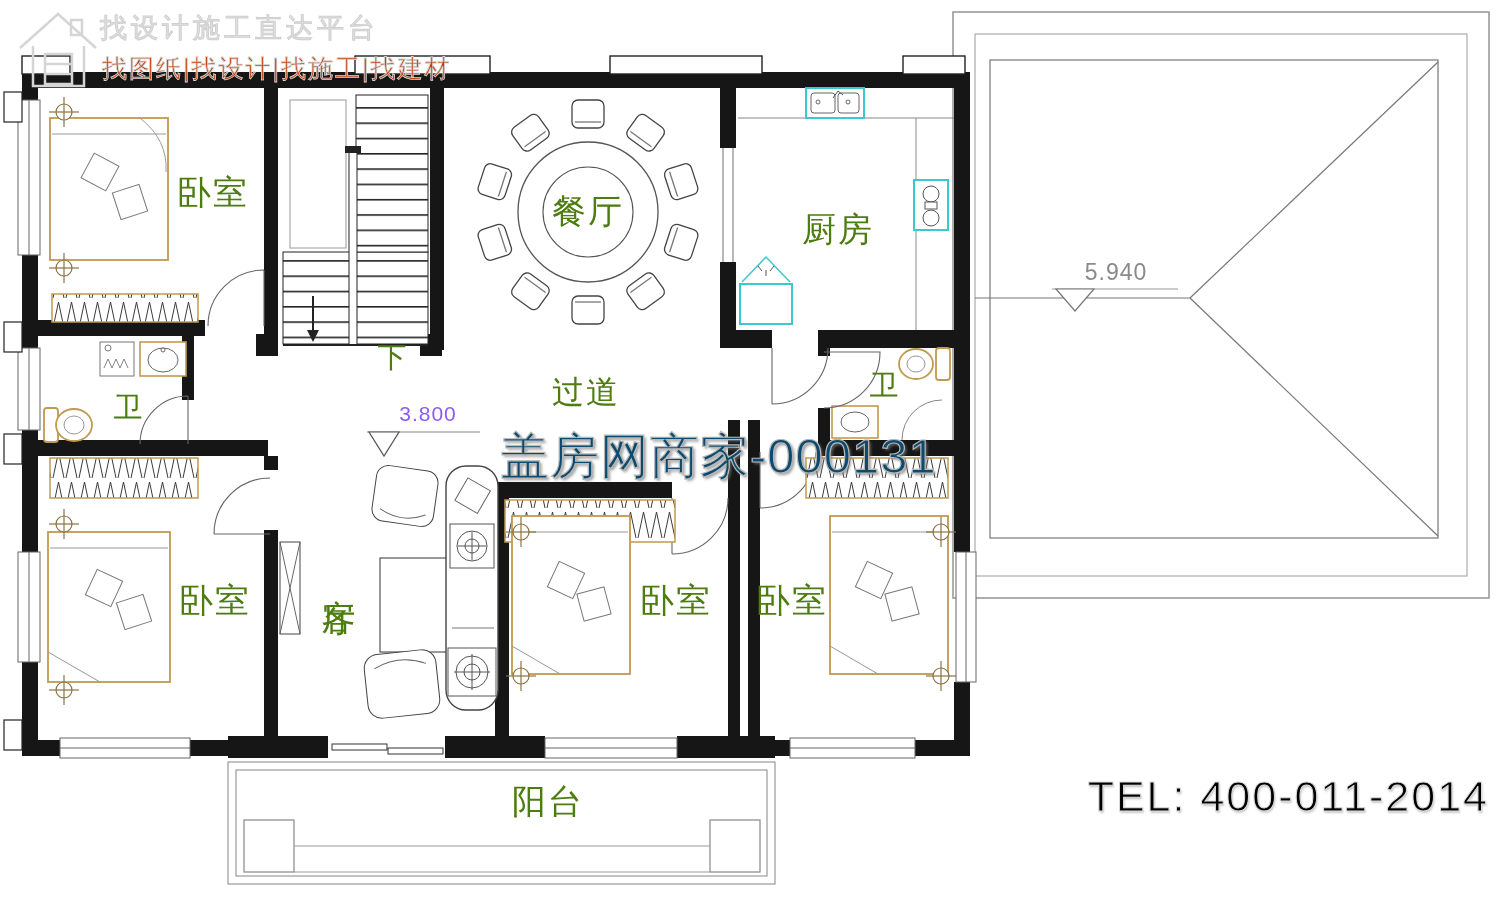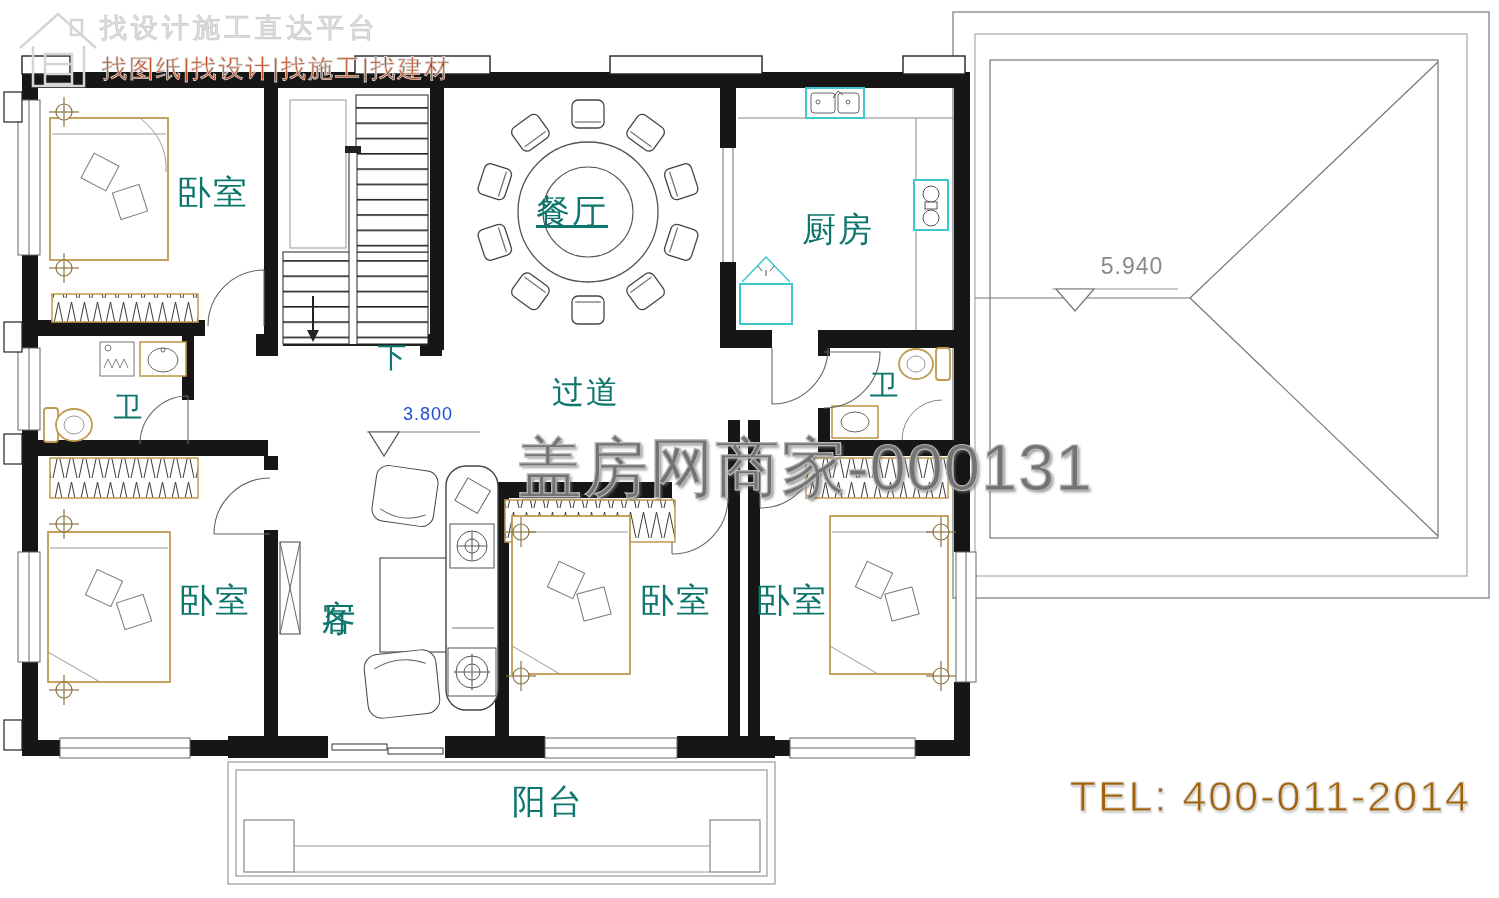--- a/index.html
+++ b/index.html
@@ -1,37 +1,37 @@
 <!DOCTYPE html>
 <html><head>
 <meta charset="utf-8">
 <style>
   html,body{margin:0;padding:0;background:#fff;}
   #canvas{position:relative;width:1499px;height:898px;background:#fff;overflow:hidden;
           font-family:"Liberation Sans", sans-serif;}
   svg{position:absolute;left:0;top:0;}
-  .lbl{position:absolute;transform:translate(-50%,-50%);color:#0f766e;white-space:nowrap;
+  .lbl{position:absolute;transform:translate(-50%,-50%);color:#4d7c0f;white-space:nowrap;
        font-family:"Liberation Sans", sans-serif;}
   .room{font-size:34px;letter-spacing:2px;}
   .small{font-size:29px;}
   .vert{writing-mode:vertical-rl;letter-spacing:6px;}
-  .elev{color:#1d4ed8;font-size:18px;letter-spacing:1px;}
+  .elev{color:#8b5cf6;font-size:21px;letter-spacing:1px;}
   .elev-roof{color:#8a8a8a;font-size:23px;}
   
   #logo{position:absolute;left:14px;top:4px;color:#dedede;}
   #logo .t1{position:absolute;left:86px;top:6px;font-size:27px;letter-spacing:4px;
             color:#e2e2e2;-webkit-text-stroke:1px #cfcfcf;white-space:nowrap;}
   #logo .t2{position:absolute;left:88px;top:48px;font-size:25px;letter-spacing:2px;
             color:#c2410c;-webkit-text-stroke:0.8px #d5d5d5;white-space:nowrap;}
   
-  #wm-center{position:absolute;left:517px;top:424px;font-size:65px;letter-spacing:1px;
-             color:#737373;-webkit-text-stroke:1.2px #b9b9b9;
+  #wm-center{position:absolute;left:500px;top:424px;font-size:49px;letter-spacing:1px;
+             color:#0c4a6e;-webkit-text-stroke:1.2px #b9b9b9;
              text-shadow:2px 2px 3px rgba(120,120,120,.75);white-space:nowrap;}
   
-  #contact{position:absolute;right:28px;top:772px;text-align:left;color:#a16207;
+  #contact{position:absolute;right:10px;top:772px;text-align:left;color:#000000;
            -webkit-text-stroke:1px #dcdcdc;text-shadow:1px 2px 2px rgba(160,160,160,.55);}
   #contact .tel{font-size:43px;letter-spacing:2px;line-height:48px;}
   #contact .co{font-size:42px;letter-spacing:2px;line-height:50px;}
 </style>
 </head>
 <body>
 
 <div id="canvas">
 
 <svg width="1499" height="898" viewBox="0 0 1499 898">
@@ -423,33 +423,33 @@
     <rect x="228" y="762" width="547" height="122"></rect>
     <rect x="236" y="770" width="531" height="106"></rect>
     <rect x="244" y="820" width="50" height="52" fill="#fff" stroke="#888"></rect>
     <rect x="710" y="820" width="50" height="52" fill="#fff" stroke="#888"></rect>
     <line x1="294" y1="846" x2="710" y2="846"></line>
     <line x1="294" y1="872" x2="710" y2="872"></line>
   </g>
 </svg>
 
 <div class="lbl room" style="left:213px;top:193px;">卧室</div>
-<div class="lbl room" style="left:572px;top:212px;text-decoration:underline;">餐厅</div>
+<div class="lbl room" style="left:588px;top:212px;">餐厅</div>
 <div class="lbl room" style="left:838px;top:212px;margin-top:18px;">厨房</div>
 <div class="lbl small" style="left:128px;top:408px;">卫</div>
 <div class="lbl small" style="left:884px;top:386px;">卫</div>
 <div class="lbl room" style="left:586px;top:393px;font-size:32px;">过道</div>
 <div class="lbl small" style="left:392px;top:358px;">下</div>
 <div class="lbl room vert" style="left:339px;top:578px;">客厅</div>
 <div class="lbl room" style="left:215px;top:601px;">卧室</div>
 <div class="lbl room" style="left:676px;top:601px;">卧室</div>
 <div class="lbl room" style="left:792px;top:601px;">卧室</div>
 <div class="lbl room" style="left:500px;top:802px;margin-left:48px;">阳台</div>
 <div class="lbl elev" style="left:428px;top:414px;">3.800</div>
-<div class="lbl elev elev-roof" style="left:1116px;top:266px;margin-left:16px;">5.940</div>
+<div class="lbl elev elev-roof" style="left:1116px;top:272px;">5.940</div>
 
 <div id="logo">
   <svg width="90" height="86">
     <g fill="none" stroke="#d5d5d5" stroke-width="2.5">
       <path d="M6,44 L44,10 L82,44"></path>
       <rect x="57" y="16" width="11" height="15"></rect>
       <path d="M19,42 V82 H70 V42"></path>
       <rect x="31" y="50" width="27" height="30"></rect>
       <line x1="31" y1="60" x2="58" y2="60"></line>
       <line x1="31" y1="70" x2="58" y2="70"></line>

